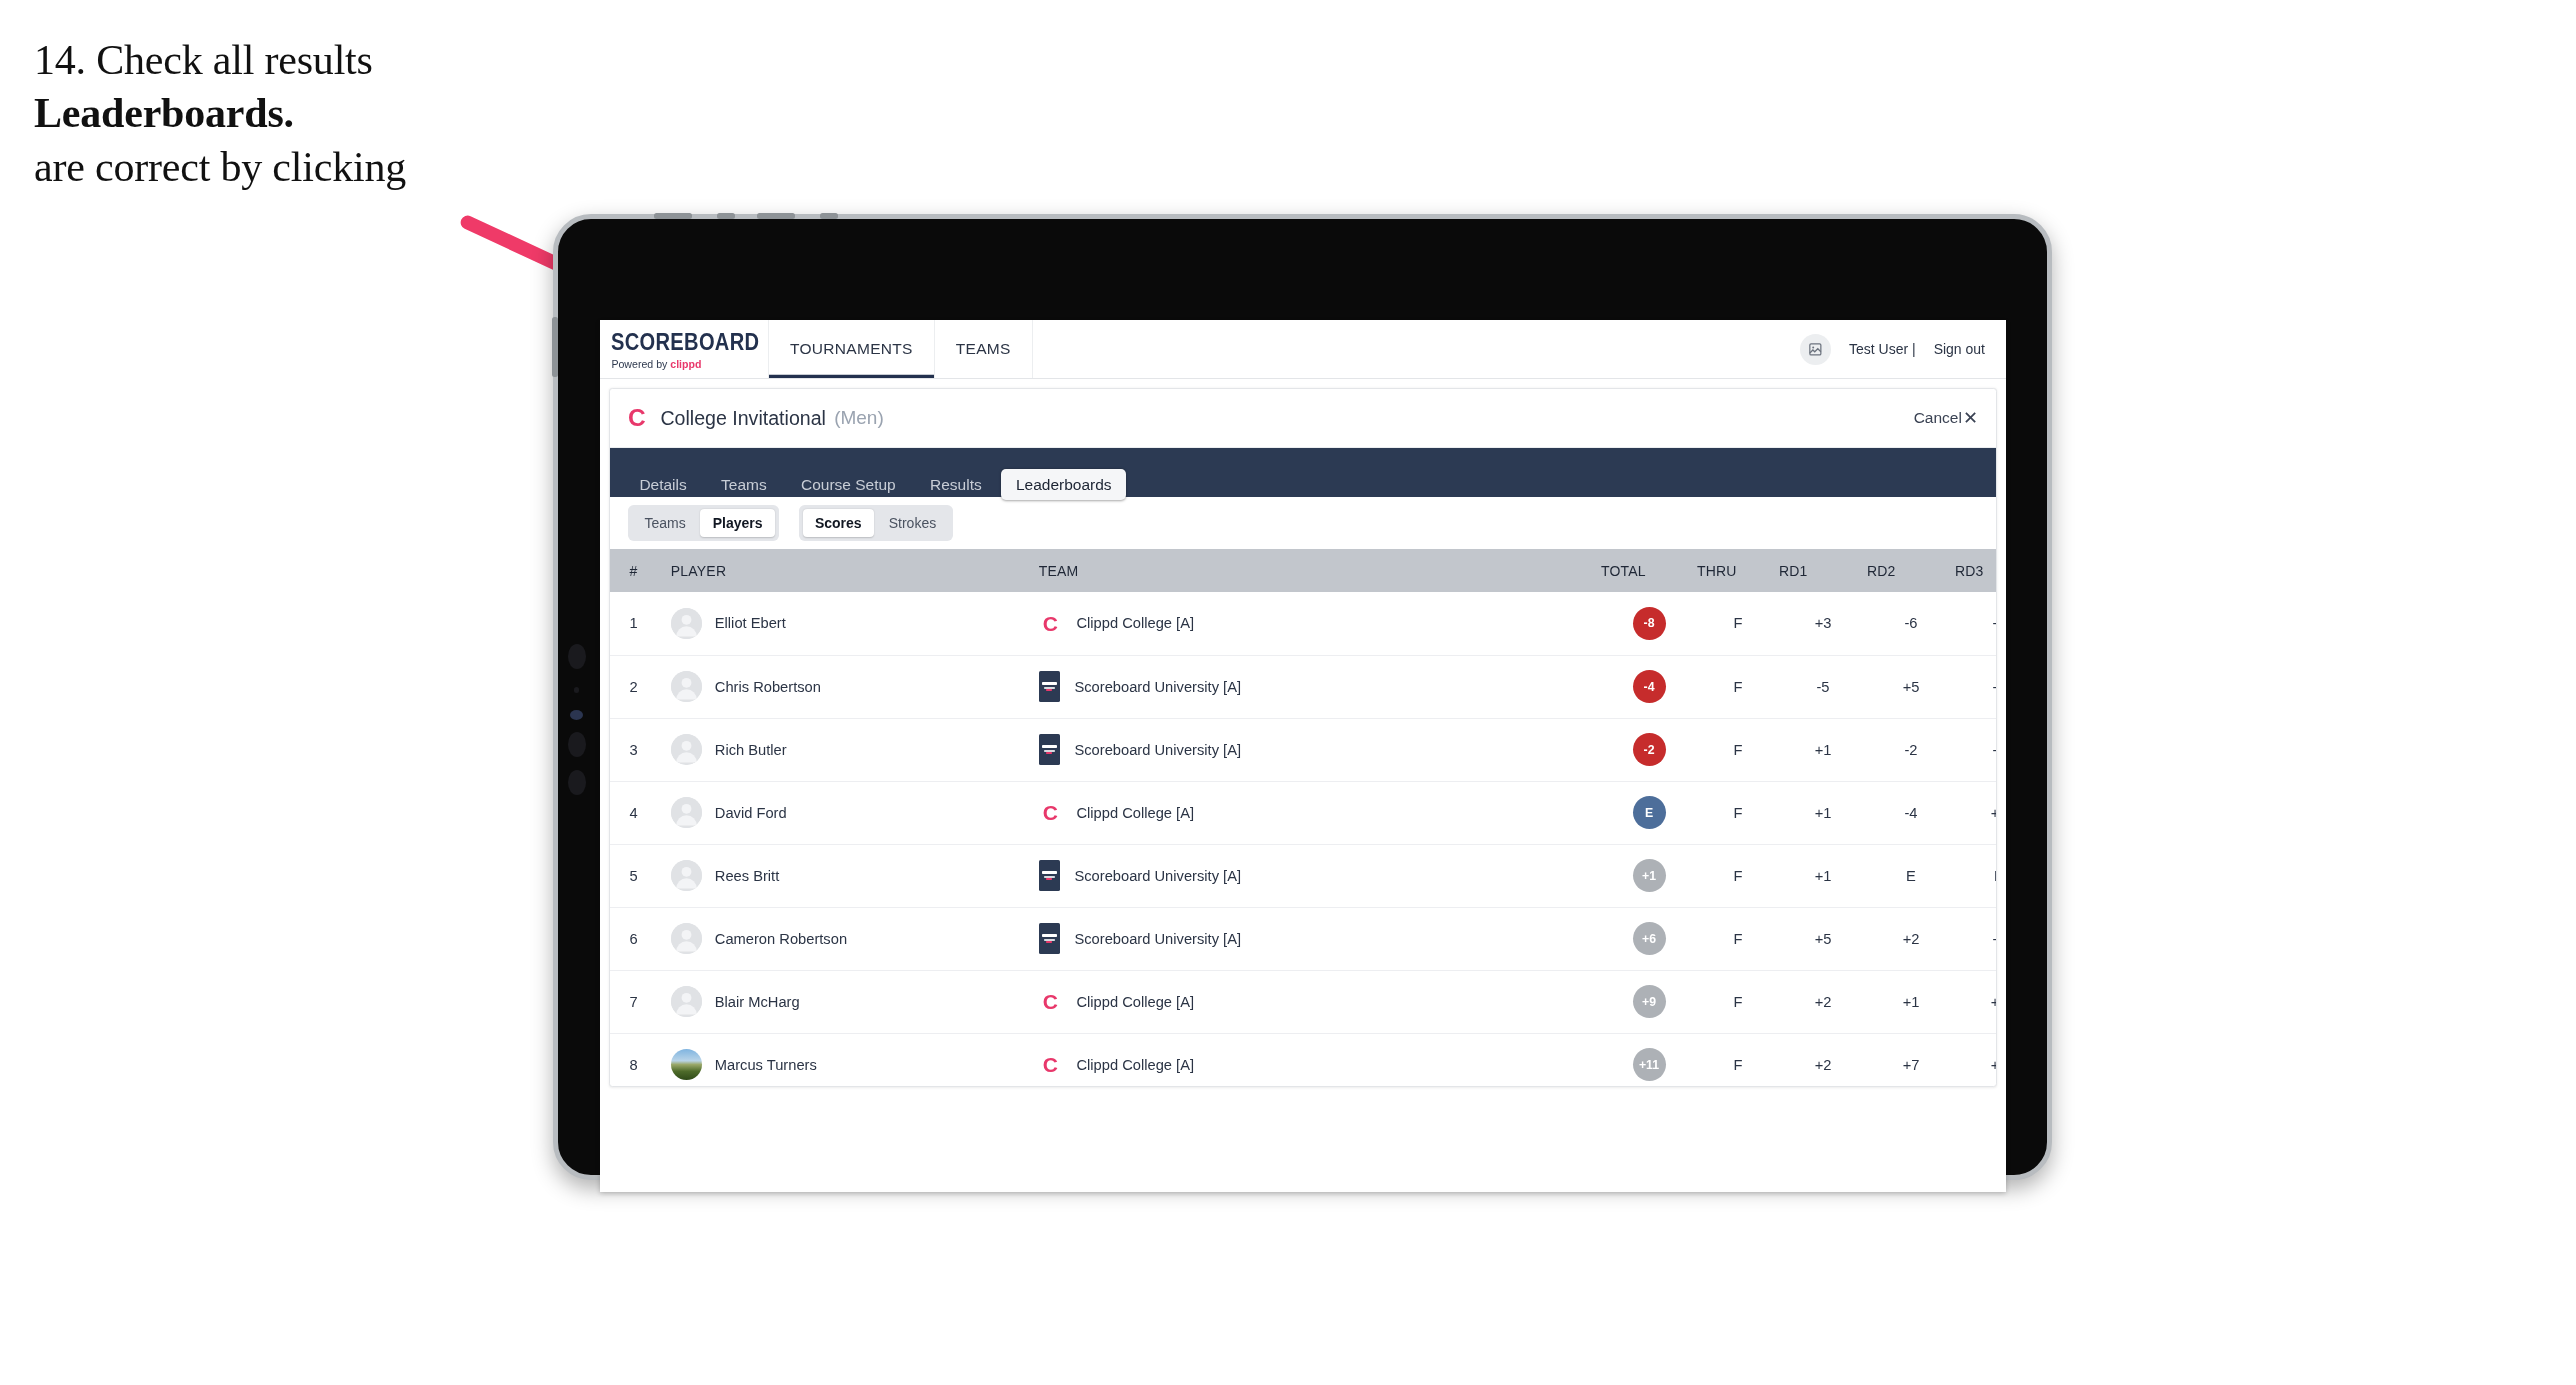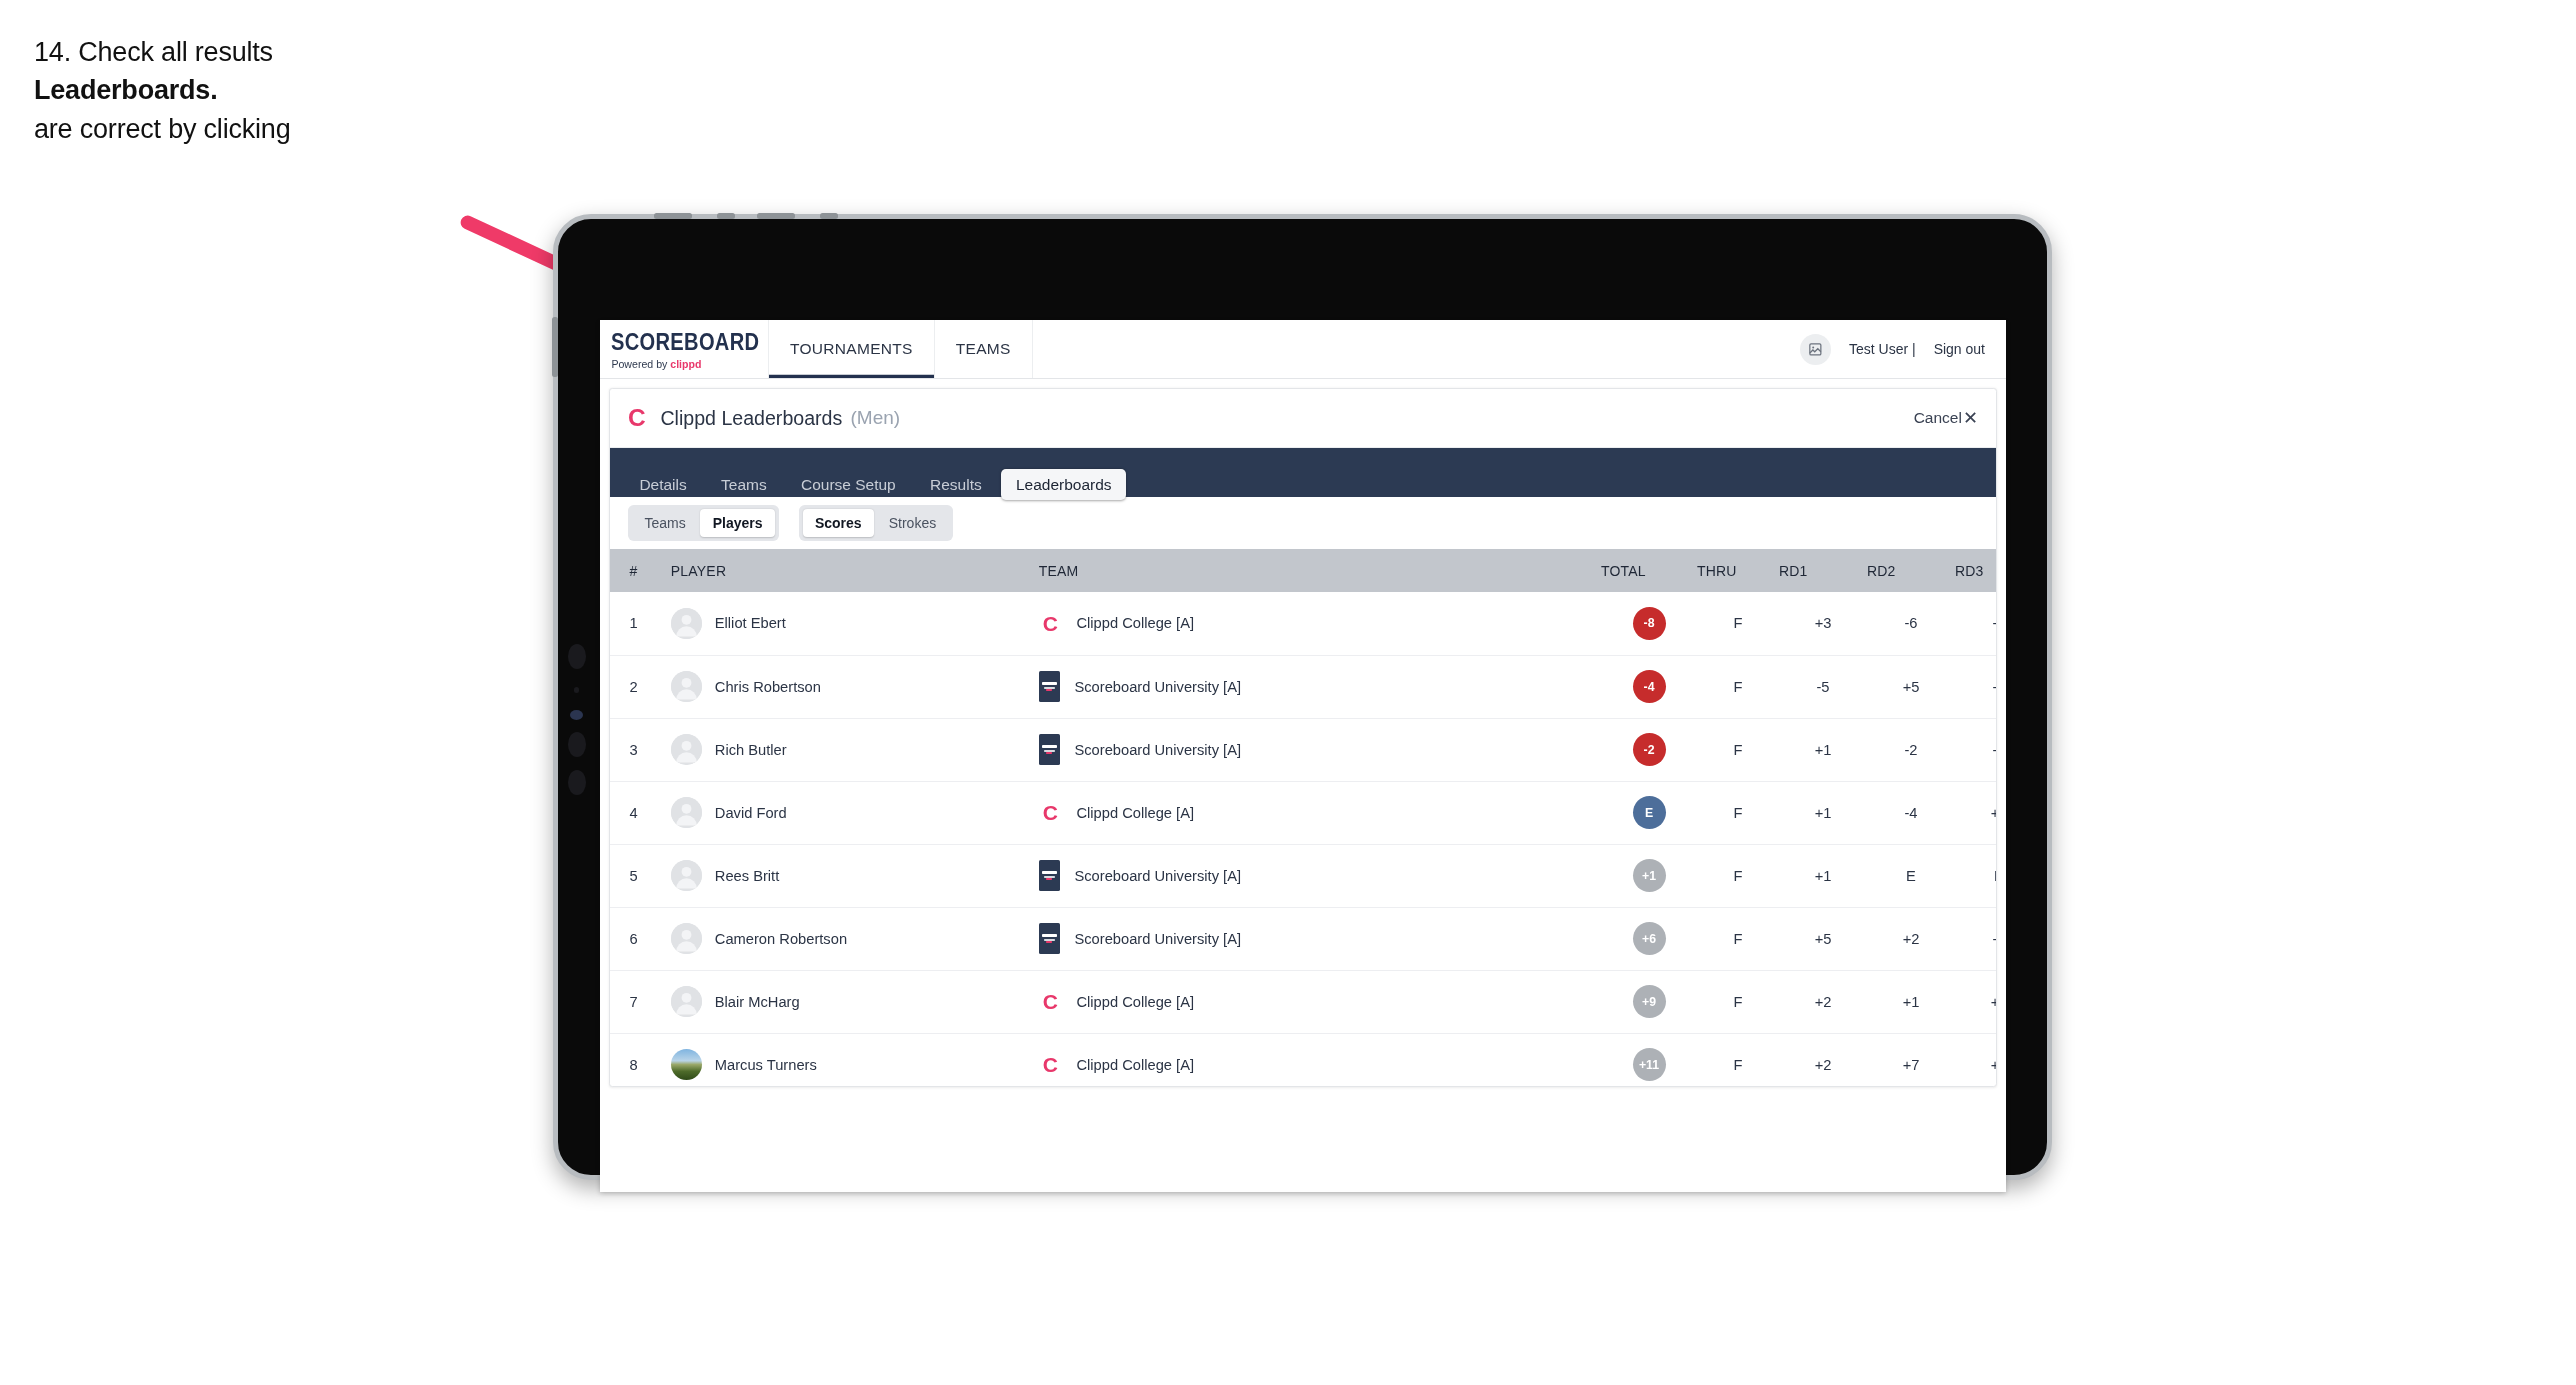--- a/index.html
+++ b/index.html
@@ -9,24 +9,25 @@
     font-family: "Liberation Sans", sans-serif;
     overflow: hidden;
   }
   #stage { position: relative; width: 2576px; height: 1386px; background:#fff; }
 
   
   #caption {
     position: absolute;
     left: 34px; top: 39px;
     width: 621px;
-    font-size: 27px;
+    font-size: 42px;
     line-height: 1.0;
     color: #111111;
     letter-spacing: -0.2px;
+    font-family: Liberation Serif, serif;
   }
   #caption .line { display:block; margin-bottom: 11.4px; white-space: nowrap; }
   #caption .bold { font-weight: 700; }
 
   
   #arrow-svg {
     position: absolute; left: 0; top: 0;
     width: 2576px; height: 1386px;
     pointer-events: none;
   }
@@ -254,21 +255,21 @@
           </div>
           <div id="username">Test User |</div>
           <div id="signout">Sign out</div>
         </div>
       </div>
 
       <div id="card">
 
         <div id="tourney-row">
           <div id="tourney-logo">C</div>
-          <div id="tourney-name">Clippd Leaderboards</div>
+          <div id="tourney-name">College Invitational</div>
           <div id="tourney-gender">(Men)</div>
           <div id="tourney-spacer"></div>
           <div id="cancel-btn">
             <span>Cancel</span>
             <span class="x">✕</span>
           </div>
         </div>
 
         <div id="tabbar">
           <div class="tab">Details</div>

